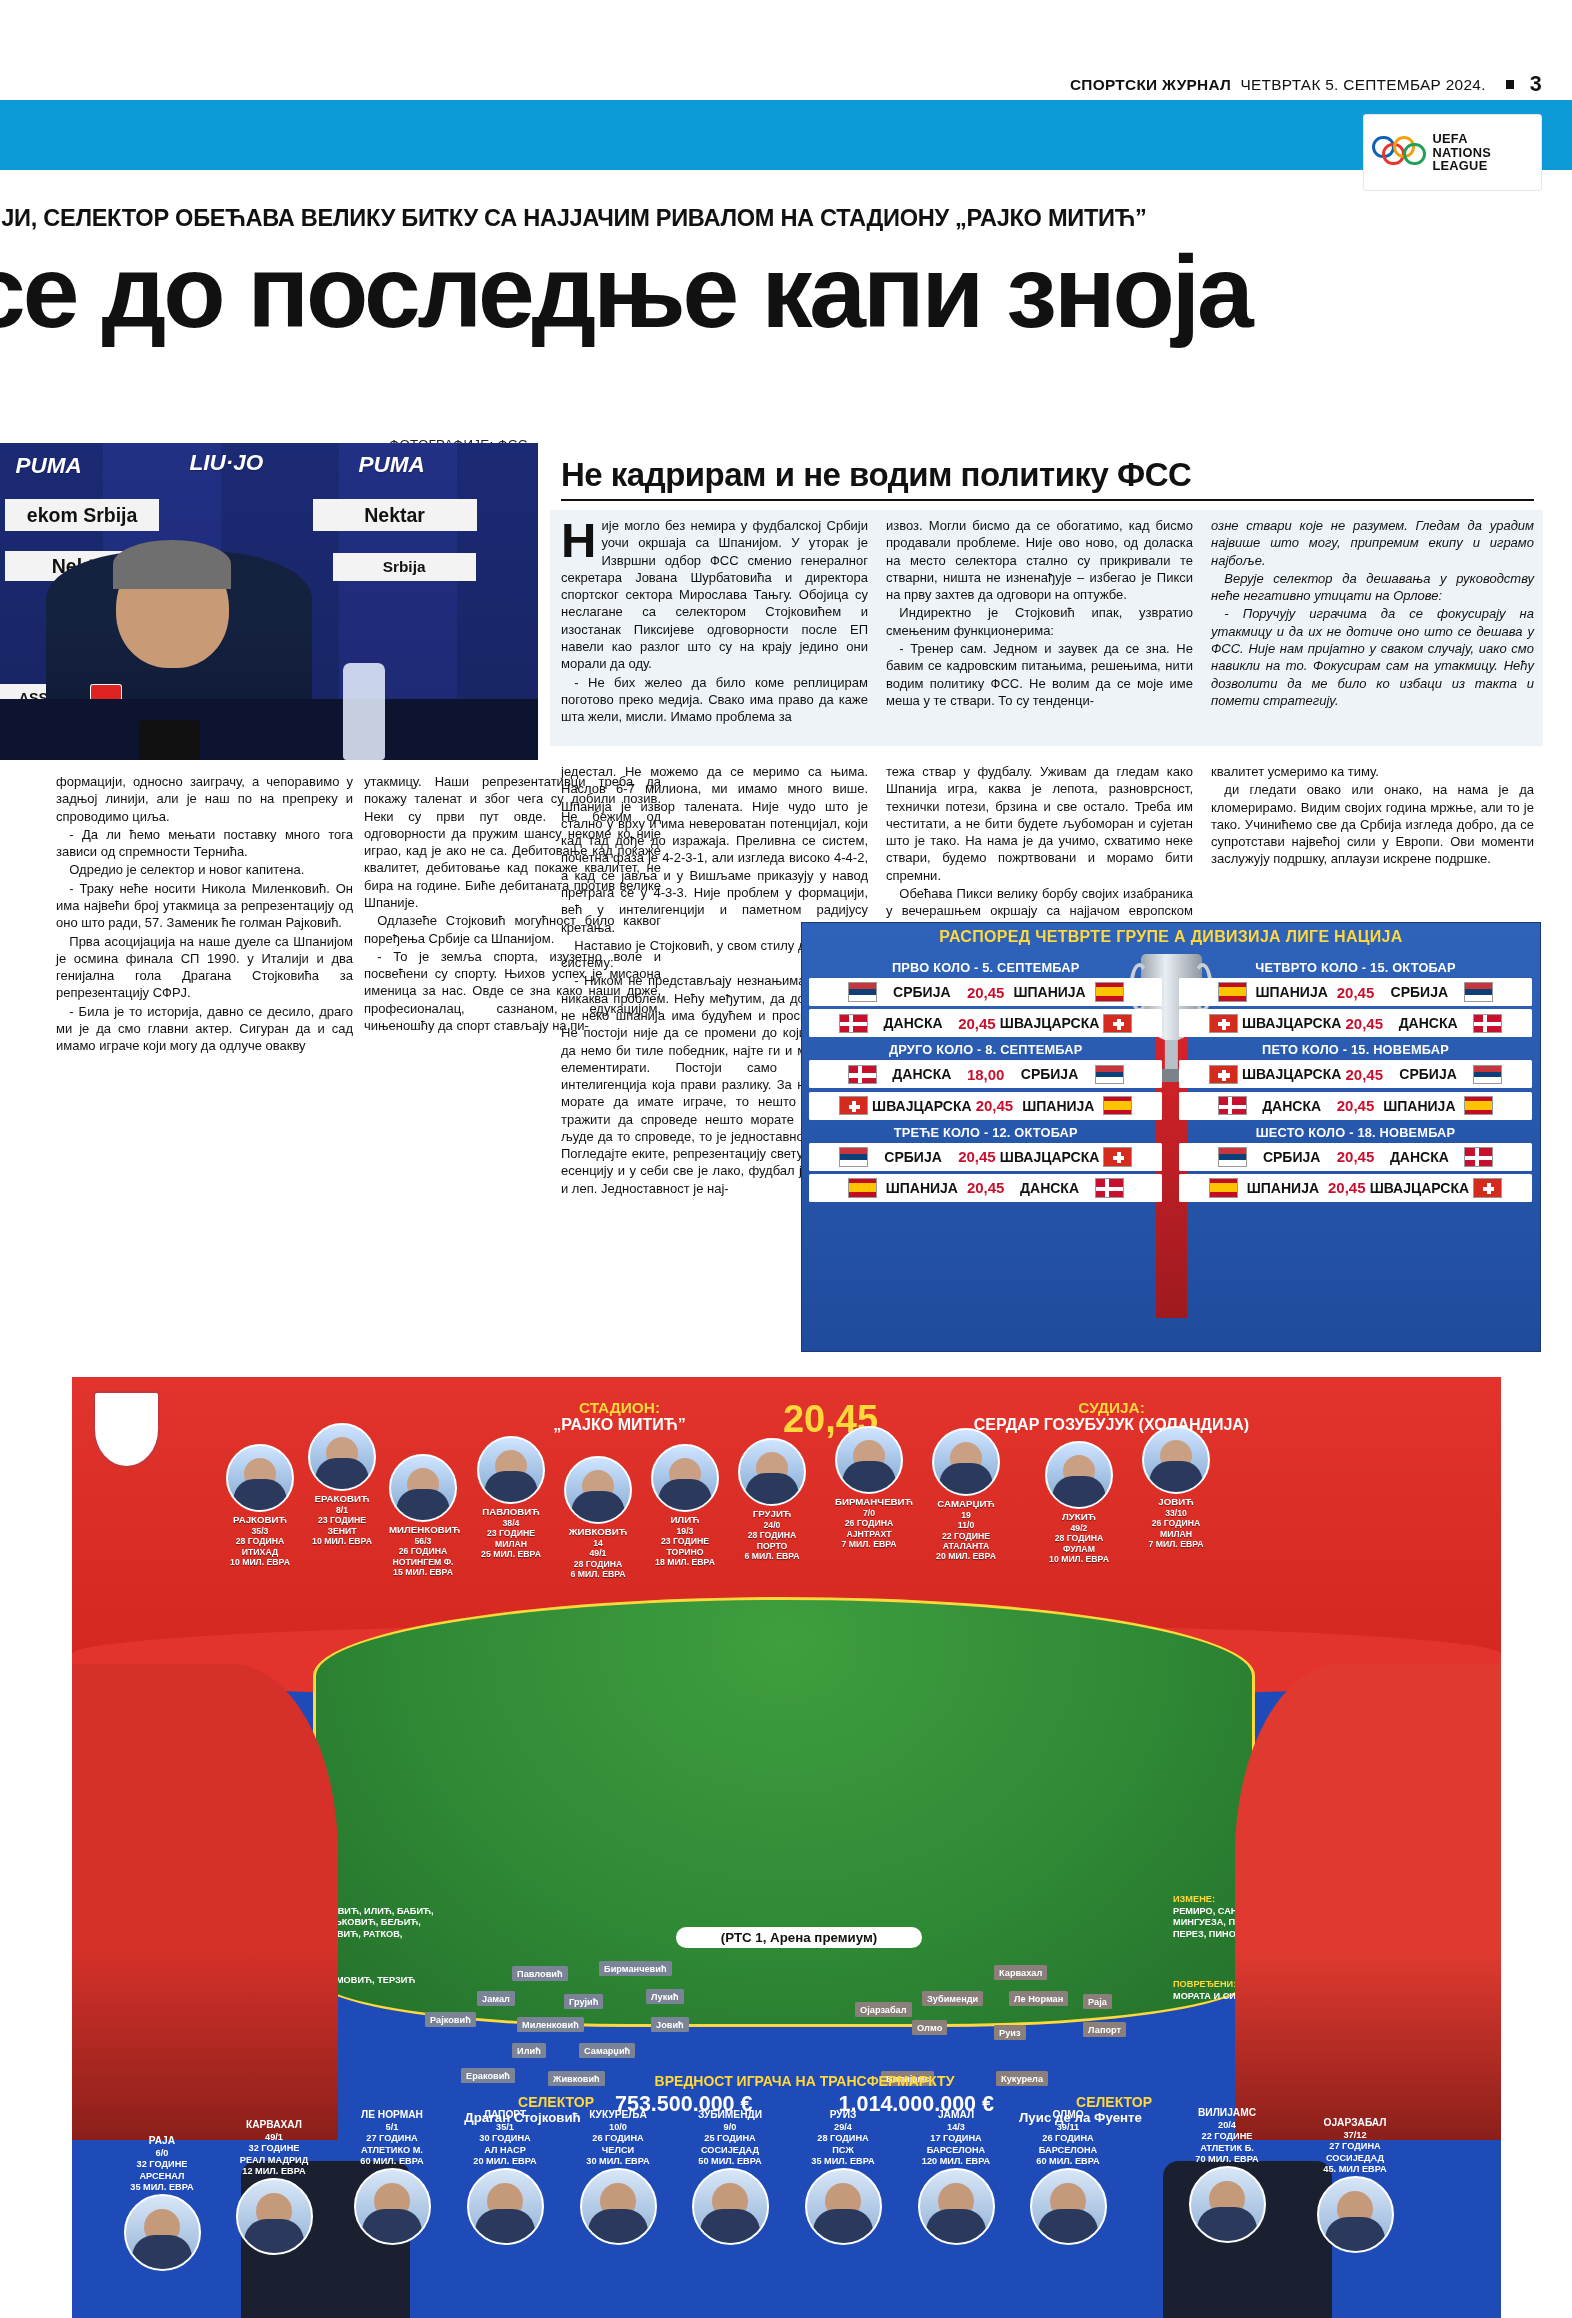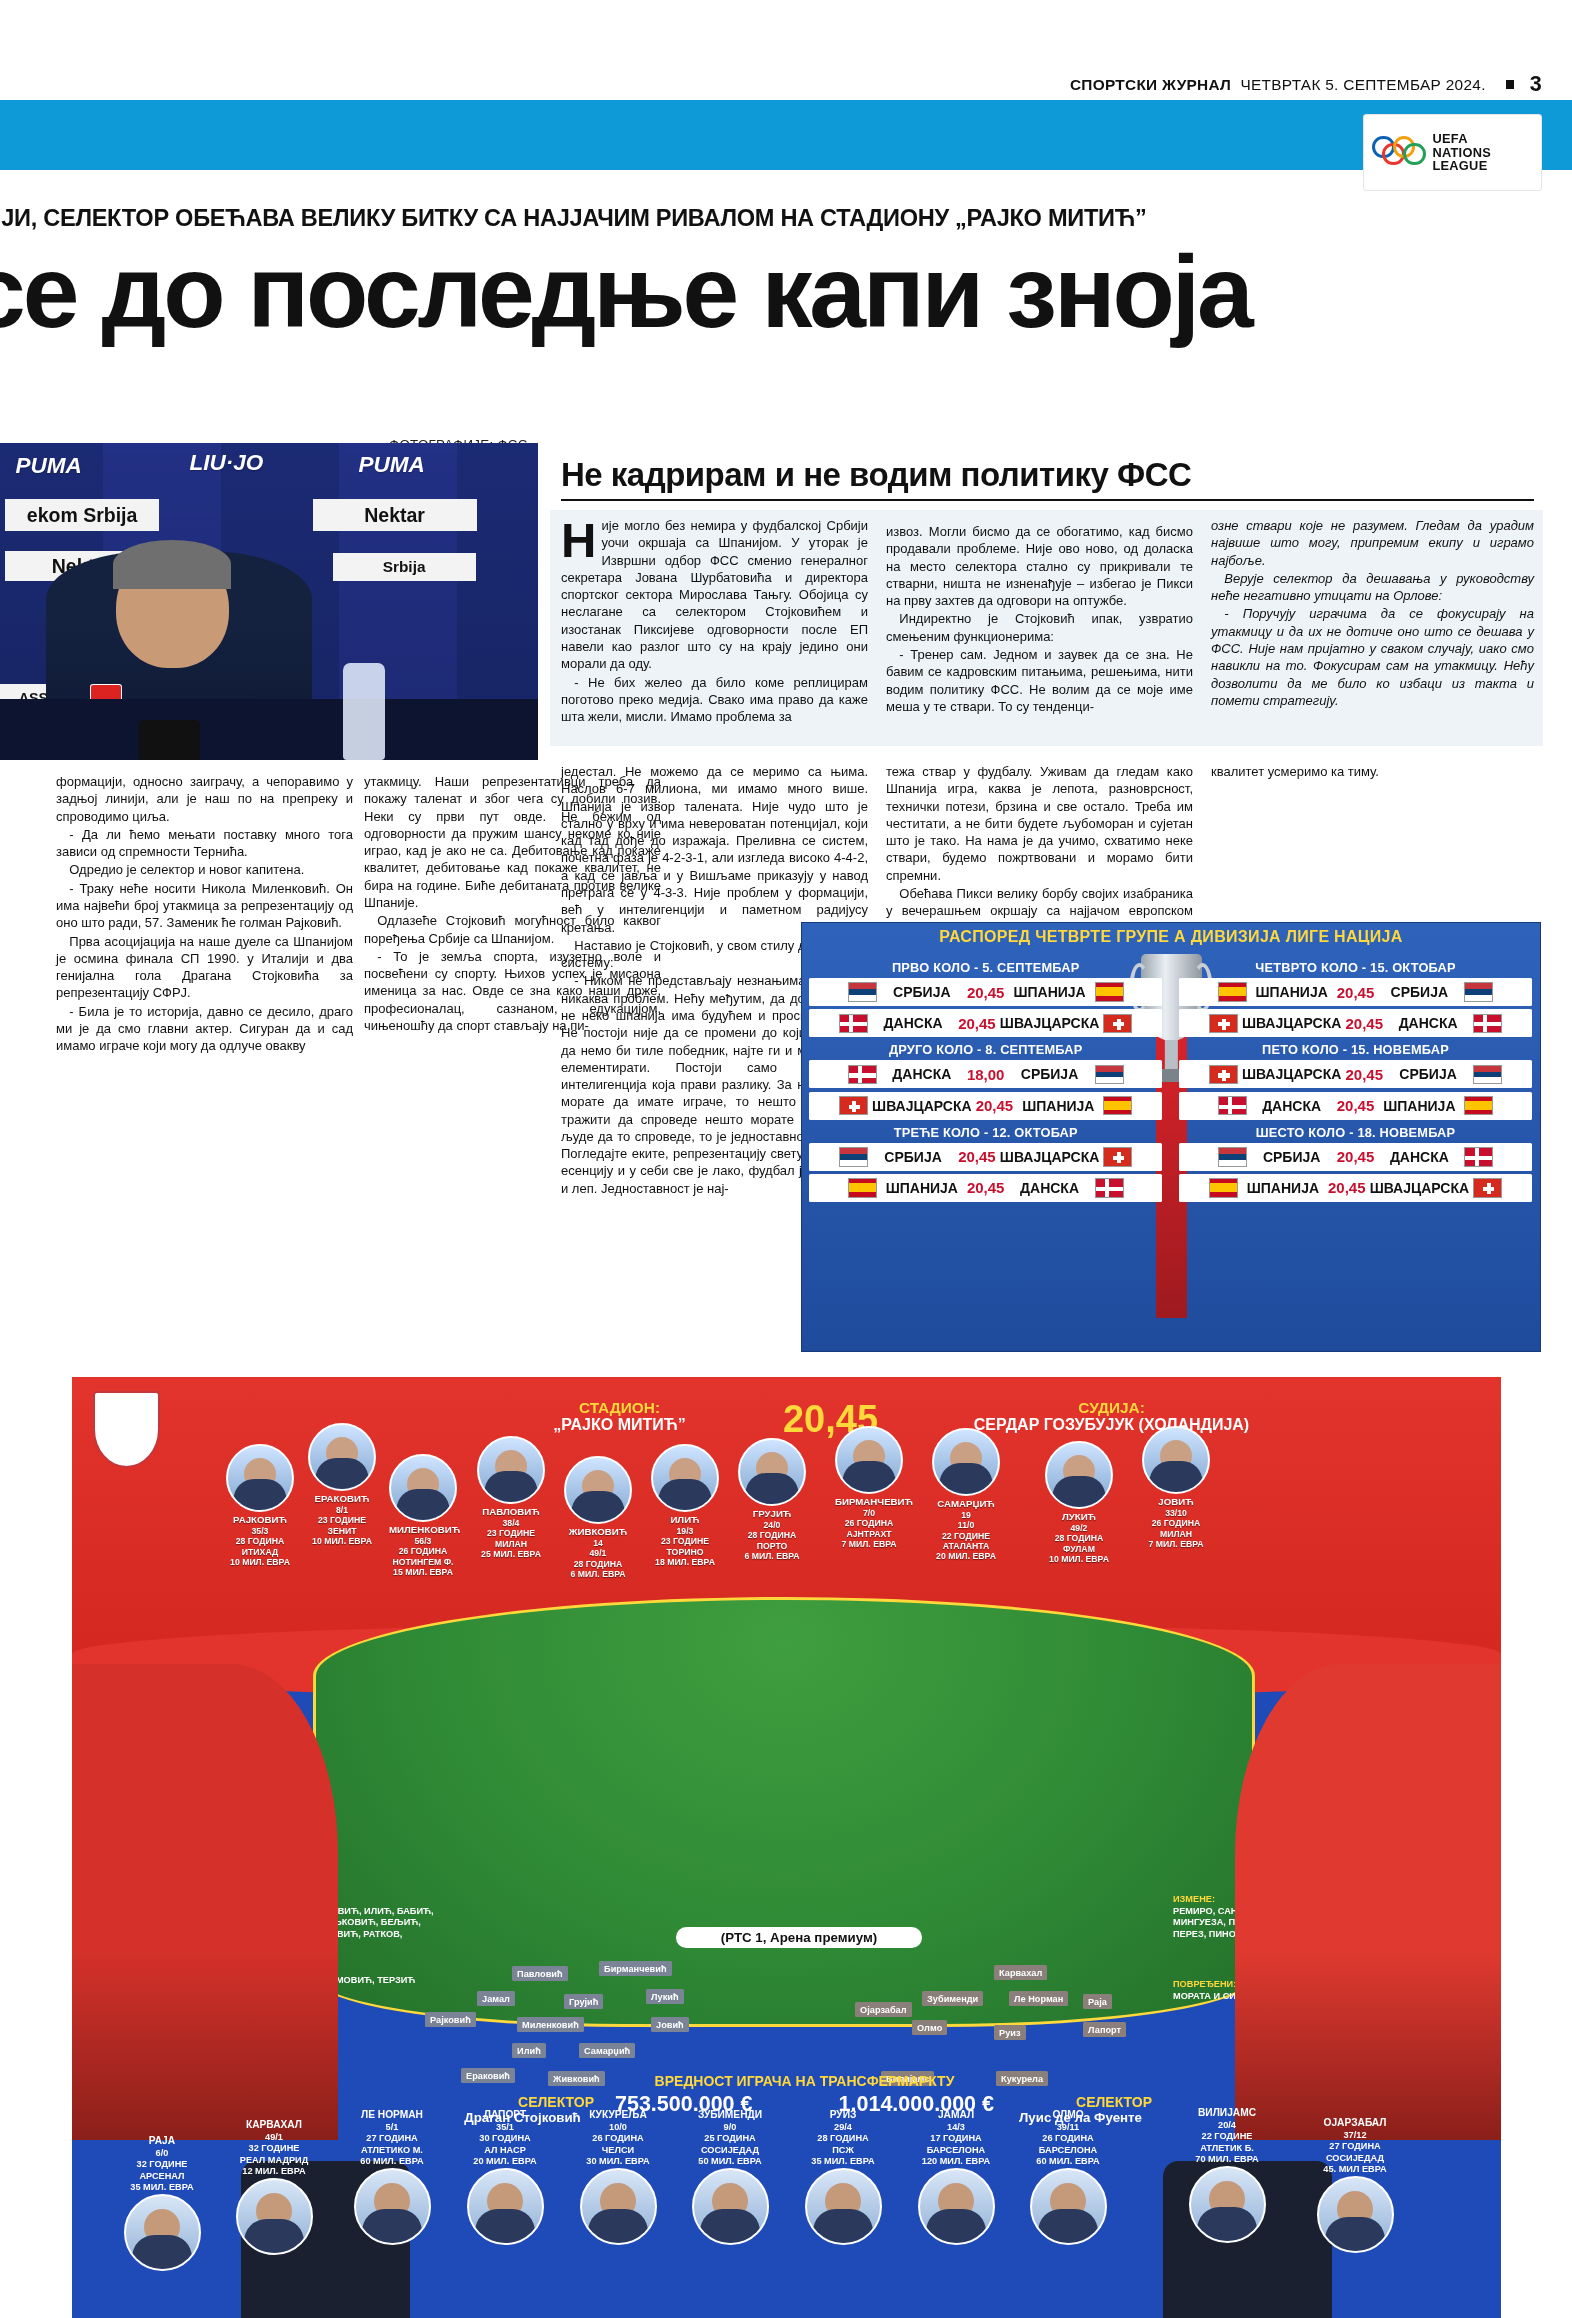--- a/index.html
+++ b/index.html
@@ -127,21 +127,21 @@
     position:absolute; font-size:13px; line-height:1.33; text-align:justify;
     color:#111;
   }
   .col p { margin:0 0 1px 0; text-indent:13.3px;}
   .col p.noind { text-indent:0;}
   .dropcap::first-letter{
     float:left; font-size:49px; line-height:.82; font-weight:bold; padding:3.1px 5.1px 0 0;
   }
 
   .lead-col1 { left:561px; top:517px; width:307px; }
-  .lead-col2 { left:886px; top:517px; width:307px;margin-top:6px; }
+  .lead-col2 { left:886px; top:517px; width:307px; }
   .lead-col3 { left:1211px; top:517px; width:323px;font-style:italic; }
   .lead-bg {
     position:absolute; left:550px; top:510px; width:993px; height:236px;
     background:#eef3f7;
   }
 
   .body-col1 { left:56px; top:773px; width:297px; }
   .body-col2 { left:364px; top:773px; width:297px; }
   .body-col3b { left:561px; top:763px; width:307px; }
   .body-col4 { left:886px; top:763px; width:307px; }
@@ -422,20 +422,21 @@
   <p>Наставио је Стојковић, у свом стилу да говори о систему:</p>
   <p>- Ником не представљају незнањима, што није никаква проблем. Нећу међутим, да дозволим да не неко шпанија има будућем и просима памет. Не постоји није да се промени до који гарантује да немо би тиле победник, најте ги и ми немо на елементирати. Постоји само фудбалска интелигенција која прави разлику. За неко нешто морате да имате играче, то нешто од некога тражити да спроведе нешто морате да држите људе да то спроведе, то је једноставно немогуће. Погледајте еките, репрезентацију свету, кад имају есенцију и у себи све је лако, фудбал је тај прост и леп. Једноставност је нај-</p>
 </div>
 <div class="col body-col4">
   <p class="noind">тежа ствар у фудбалу. Уживам да гледам како Шпанија игра, каква је лепота, разноврсност, технички потези, брзина и све остало. Треба им честитати, а не бити будете љубоморан и сујетан што је тако. На нама је да учимо, схватимо неке ствари, будемо пожртвовани и морамо бити спремни.</p>
   <p>Обећава Пикси велику борбу својих изабраника у вечерашњем окршају са најјачом европском репрезентацијом:</p>
   <p>- Кад се игра за државу буквално треба да се пролије последњу кап зноја, да не помињем кап крви. Љу-</p>
 </div>
 <div class="col body-col5">
   <p class="noind">квалитет усмеримо ка тиму.</p>
+  <p>ди гледати овако или онако, на нама је да кломерирамо. Видим својих година мржње, али то је тако. Учинићемо све да Србија изгледа добро, да се супротстави највећој сили у Европи. Ови моменти заслужују подршку, аплаузи искрене подршке.</p>
 </div>
 
 <div class="sched">
   <div class="sched-title">РАСПОРЕД ЧЕТВРТЕ ГРУПЕ А ДИВИЗИЈА ЛИГЕ НАЦИЈА</div>
 
   <div class="trophy">
     <div class="ribbon"></div>
     <div class="cup"></div>
     <div class="handleL"></div>
     <div class="handleR"></div>

